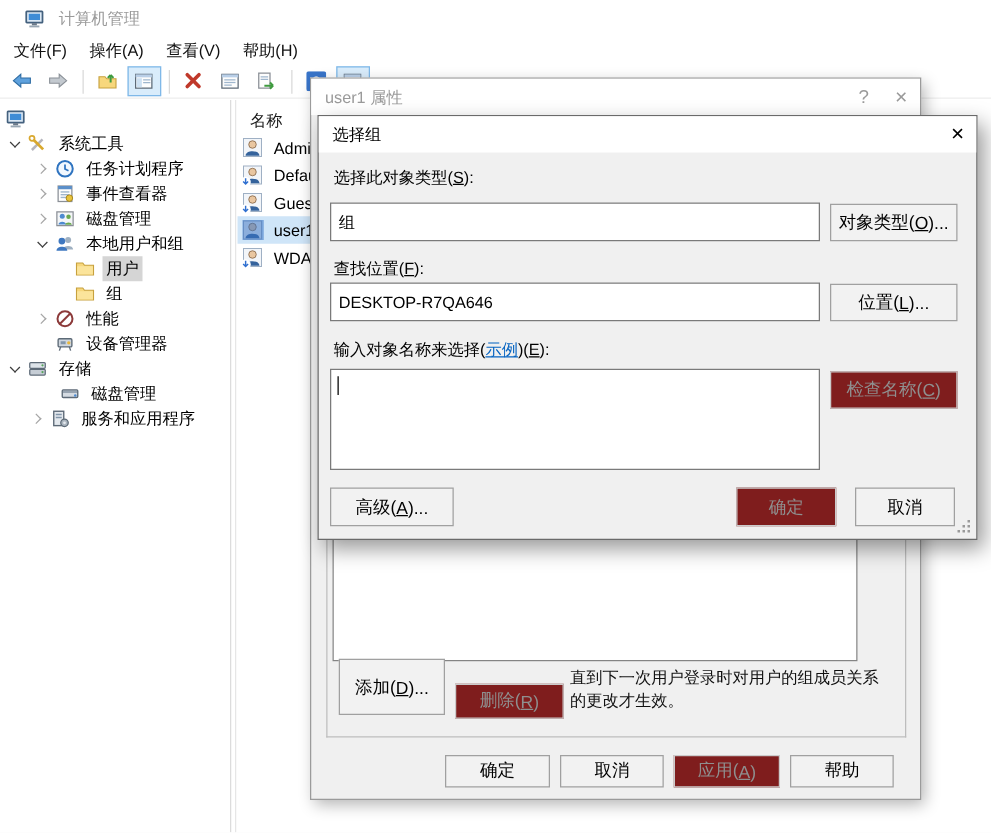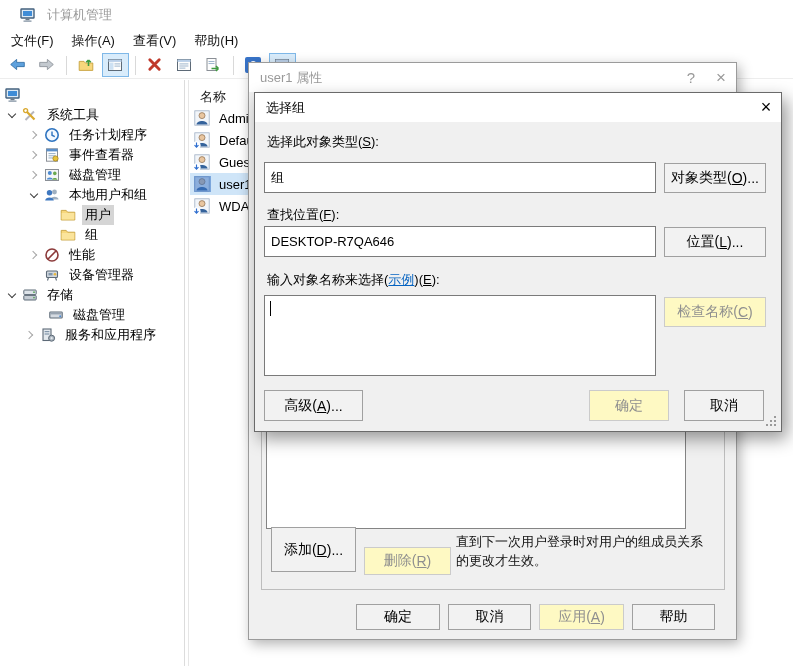--- a/index.html
+++ b/index.html
@@ -51,21 +51,21 @@
              box-shadow:3px 4px 12px rgba(0,0,0,0.30);}
   .dlg-select{left:254px;top:92px;width:528px;height:340px;border:1px solid #6a6a6a;
              box-shadow:5px 7px 16px rgba(0,0,0,0.40);}
   .dlg-tb{height:29px;background:#fff;display:flex;align-items:center;padding:0 0 0 11px;}
   .dlg-tb .dtitle{flex:1;font-size:13px;}
   .dlg-props .dlg-tb .dtitle,.dlg-props .dlg-tb .dbtn{color:#9a9a9a;}
   .dbtn{width:30px;height:29px;display:flex;align-items:center;justify-content:center;
         font-size:15px;color:#333;}
   .btn{position:absolute;background:#f2f2f2;border:1px solid #a0a0a0;display:flex;align-items:center;
        justify-content:center;font-size:14px;color:#000;cursor:default;}
-  .btn.disabled{background:#fef9c3;border-color:#cbcbcb;color:#8f8f8f;}
+  .btn.disabled{background:#7f1d1d;border-color:#cbcbcb;color:#8f8f8f;}
   .field{position:absolute;background:#fff;border:1px solid #7a7a7a;display:flex;align-items:center;
          padding-left:6px;font-size:13px;}
   .lbl{position:absolute;font-size:13px;white-space:nowrap;}
   .link{color:#0563c1;text-decoration:underline;}
   .namesbox{position:absolute;background:#fff;border:1px solid #7a7a7a;}
   .caret{position:absolute;left:5px;top:5px;width:1px;height:15px;background:#000;}
   .memberbox{position:absolute;left:17px;top:240px;width:420px;height:226px;background:#fff;
              border:1px solid #848484;}
   .tabpage{position:absolute;left:12px;top:200px;width:464px;height:327px;
            border:1px solid #bdbdbd;border-top:none;}

